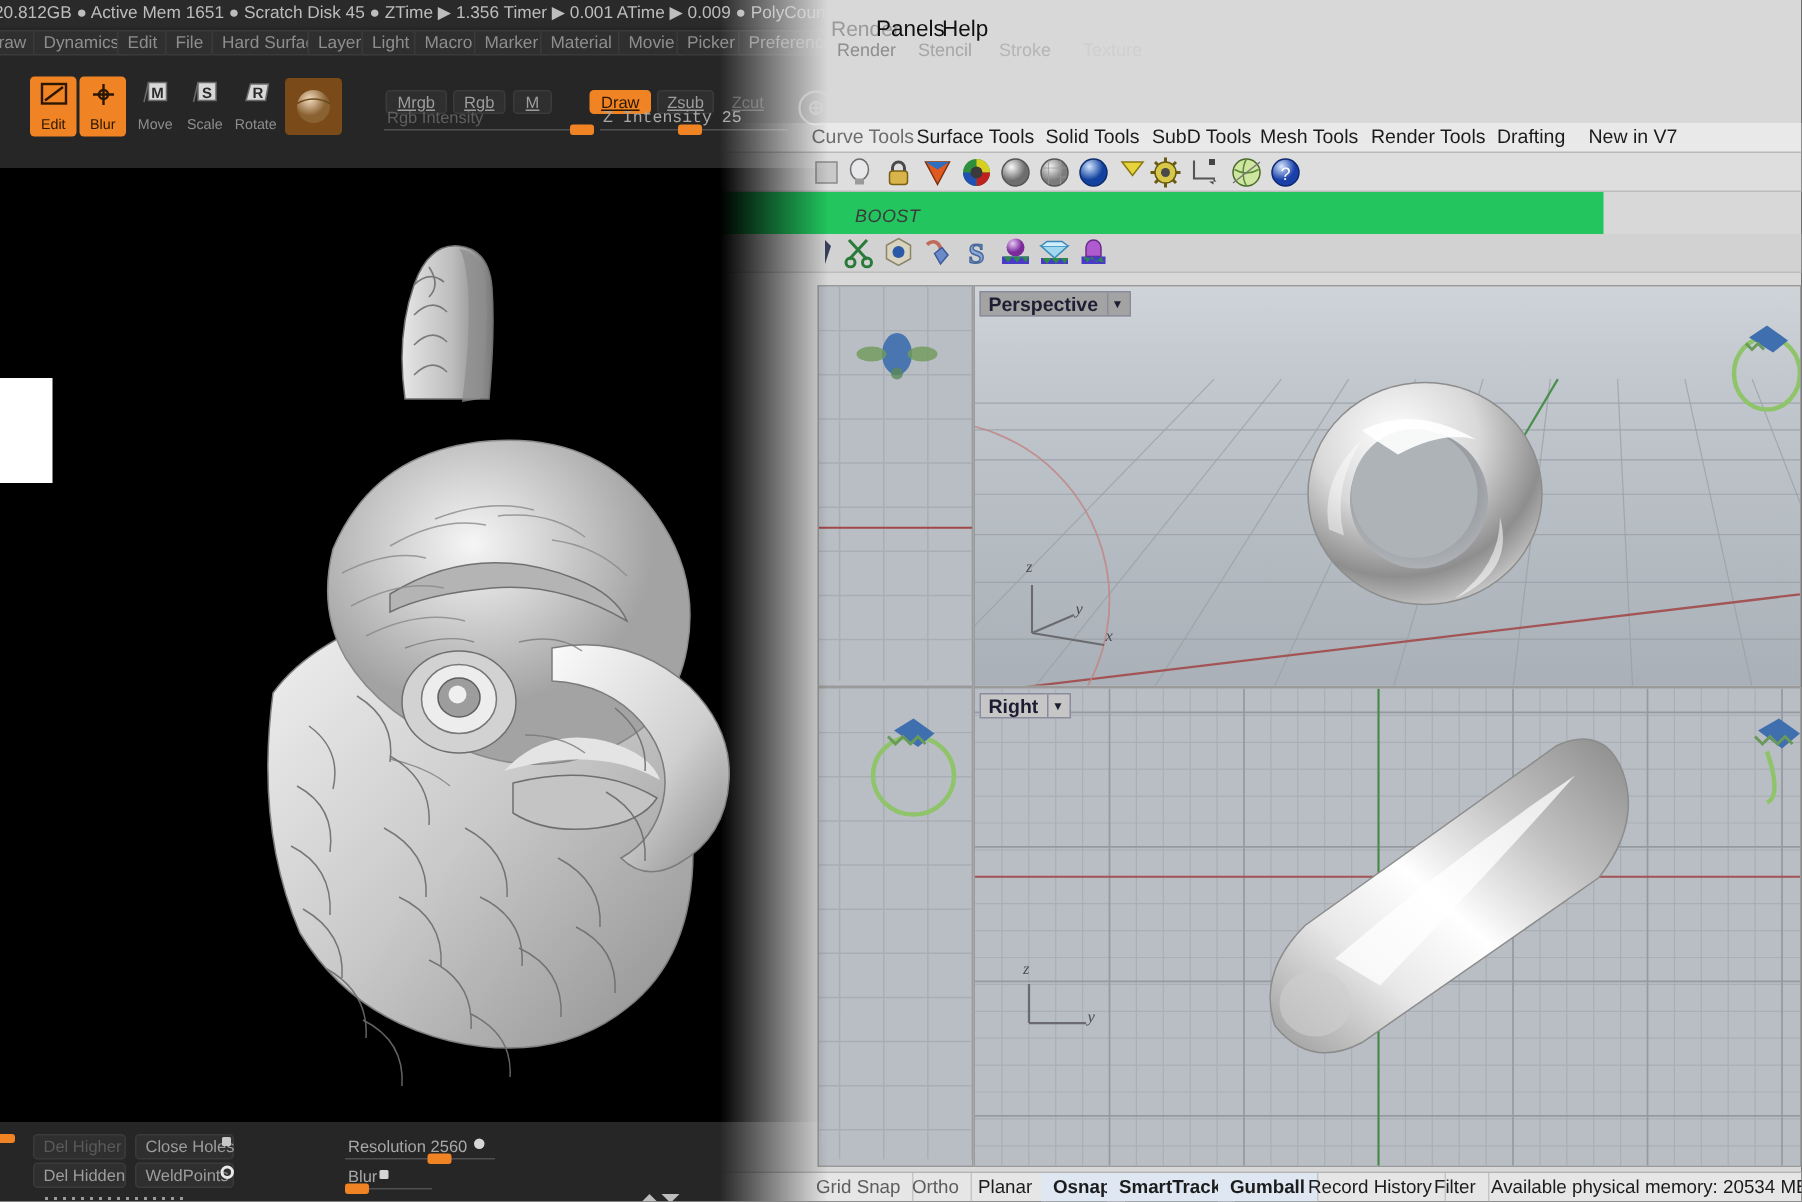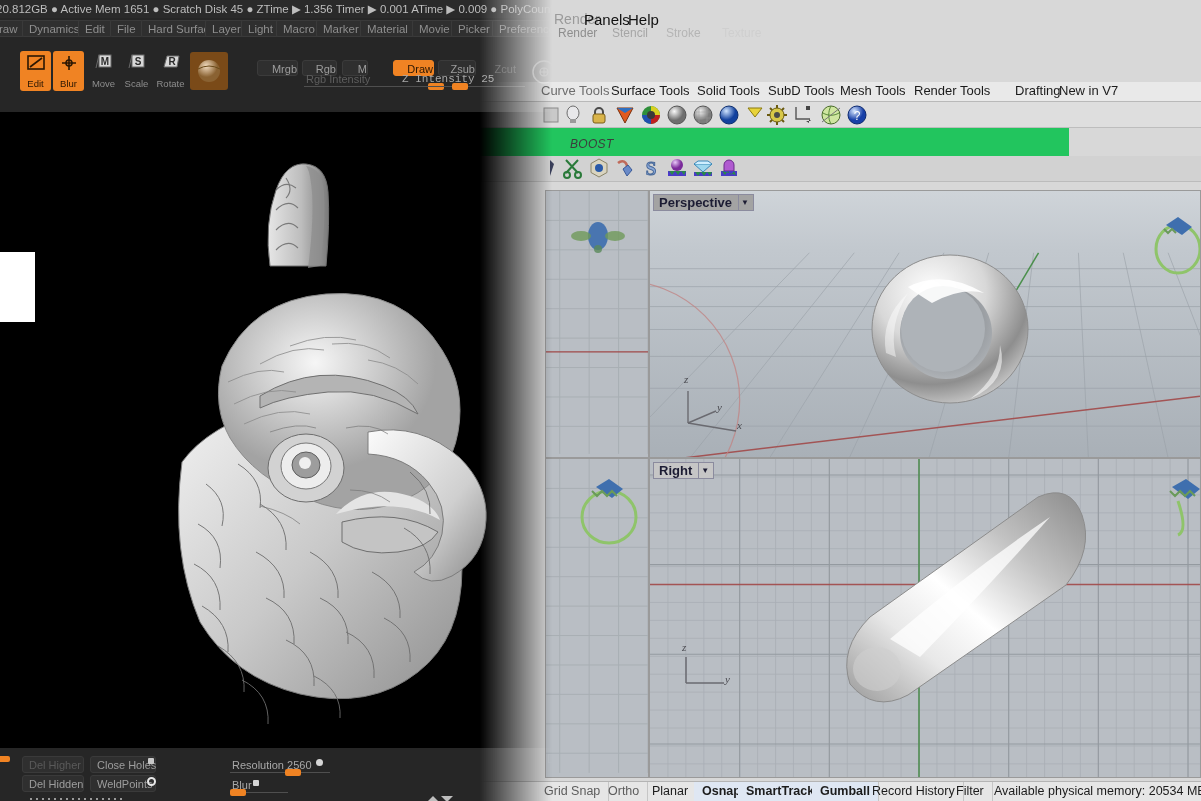--- a/index.html
+++ b/index.html
@@ -70,22 +70,22 @@
   .zb-toolrow { position:absolute; left:0; top:44px; width:556px; height:56px;
                 background:#262626; }
   .zb-sq { position:absolute; top:7px; width:31px; height:40px; border-radius:3px;
            display:flex; flex-direction:column; align-items:center; justify-content:flex-end;
            font-size:9.5px; padding-bottom:2px; }
   .zb-sq.on { background:#f08323; color:#2b1703; }
   .zb-sq.off { background:transparent; color:#8e8e8e; }
   .zb-glyph { position:absolute; top:3px; left:50%; transform:translateX(-50%); }
 
   .zb-pill { position:absolute; height:16px; line-height:16px; font-size:11px;
-             border-radius:3px; text-align:right; border:1px solid #3b3b3b;
-             background:#2f2f2f; color:#9d9d9d; }
+             border-radius:3px; text-align:center; border:1px solid #3b3b3b;
+             background:#2f2f2f; color:#9d9d9d;text-decoration:underline; }
   .zb-pill.on { background:#f08323; color:#2b1703; border-color:#f08323; }
   .zb-pill.dim { color:#5c5c5c; }
 
   .zb-slider { position:absolute; height:14px; }
   .zb-slider .track { position:absolute; left:0; right:0; bottom:1px; height:1px; background:#4f4f4f; }
   .zb-slider .lbl { position:absolute; left:2px; top:-1px; font-size:11px; color:#a8a8a8; white-space:nowrap; }
   .zb-slider .lbl.dim { color:#5e5e5e; }
   .zb-slider .knob { position:absolute; bottom:-2px; width:16px; height:7px;
                      background:#f08323; border-radius:2px; }
 
@@ -123,21 +123,21 @@
       <div style="position:absolute;left:722px;top:0;font-size:12px;color:#cfcfcf;">Texture</div>
     </div>
 
     <div class="rh-tabstrip">
       <div class="rh-tab" style="left:534px;color:#6d6d6d;">Curve Tools</div>
       <div class="rh-tab" style="left:604px;">Surface Tools</div>
       <div class="rh-tab" style="left:690px;">Solid Tools</div>
       <div class="rh-tab" style="left:761px;">SubD Tools</div>
       <div class="rh-tab" style="left:833px;">Mesh Tools</div>
       <div class="rh-tab" style="left:907px;">Render Tools</div>
-      <div class="rh-tab" style="left:991px;margin-left:17px;">Drafting</div>
+      <div class="rh-tab" style="left:991px;">Drafting</div>
       <div class="rh-tab" style="left:1052px;">New in V7</div>
     </div>
 
     <div class="rh-iconbar">
       <div class="ricon" style="left:540px">
         <svg width="22" height="22">
             <rect x="4" y="4" width="14" height="14" fill="#c9c9c9" stroke="#8a8a8a"></rect>
           </svg>
         </div>
       <div class="ricon" style="left:562px">
@@ -575,21 +575,21 @@
       </div>
 
       <div class="zb-pill" style="left:257px;top:16px;width:41px;">Mrgb</div>
       <div class="zb-pill" style="left:302px;top:16px;width:35px;">Rgb</div>
       <div class="zb-pill" style="left:342px;top:16px;width:26px;">M</div>
 
       <div class="zb-pill on" style="left:393px;top:16px;width:41px;">Draw</div>
       <div class="zb-pill" style="left:438px;top:16px;width:38px;">Zsub</div>
       <div class="zb-pill dim" style="left:480px;top:16px;width:37px;border-color:transparent;background:transparent;">Zcut</div>
 
-      <div class="zb-slider" style="left:256px;top:30px;width:140px;margin-left:48px;">
+      <div class="zb-slider" style="left:256px;top:30px;width:140px;">
         <div class="track"></div>
         <div class="lbl dim">Rgb Intensity</div>
         <div class="knob" style="left:124px;"></div>
       </div>
       <div class="zb-slider" style="left:400px;top:30px;width:125px;font-family:Liberation Mono, monospace;">
         <div class="track"></div>
         <div class="lbl">Z Intensity 25</div>
         <div class="knob" style="left:52px;"></div>
       </div>
 

